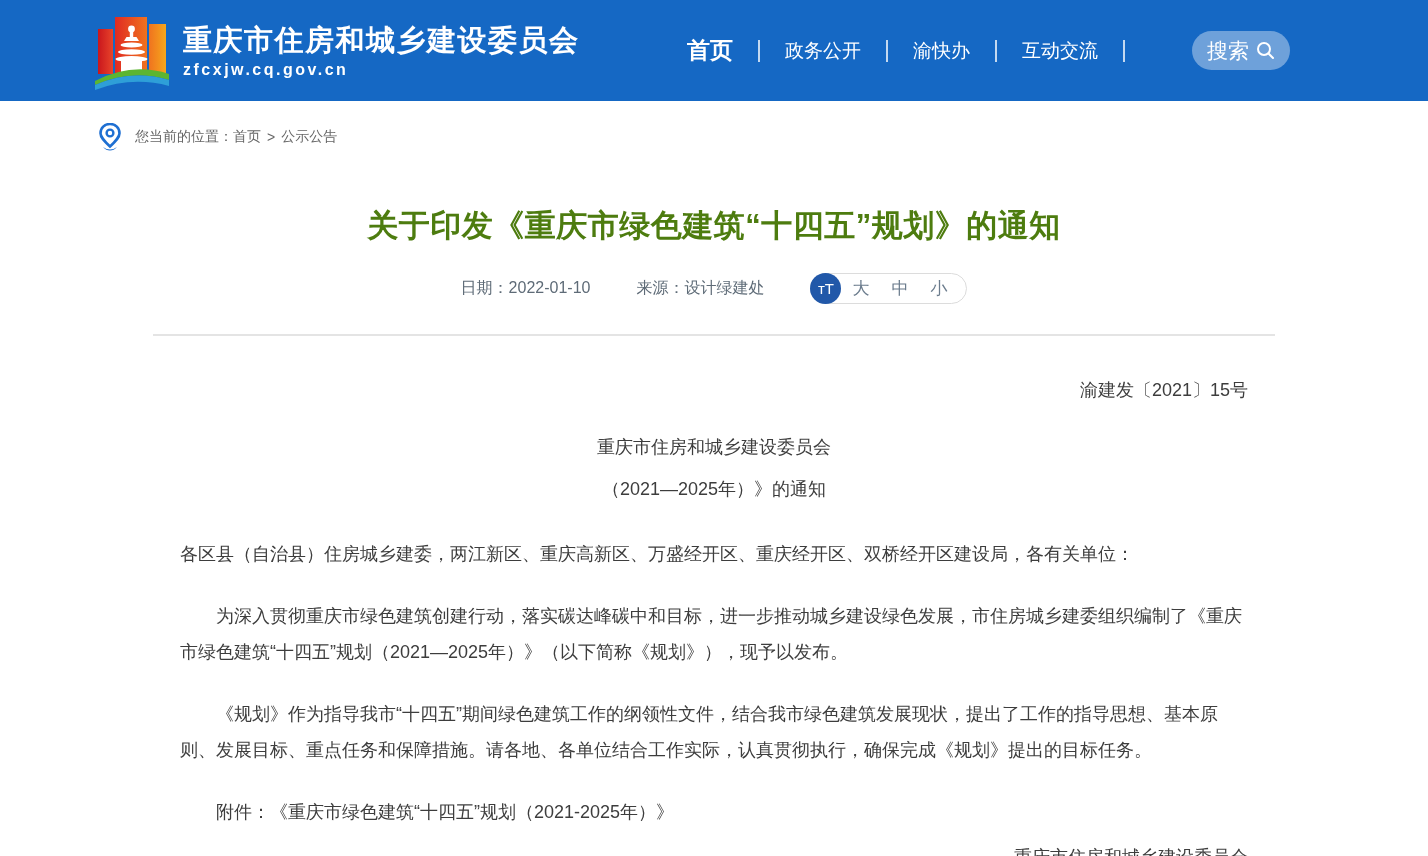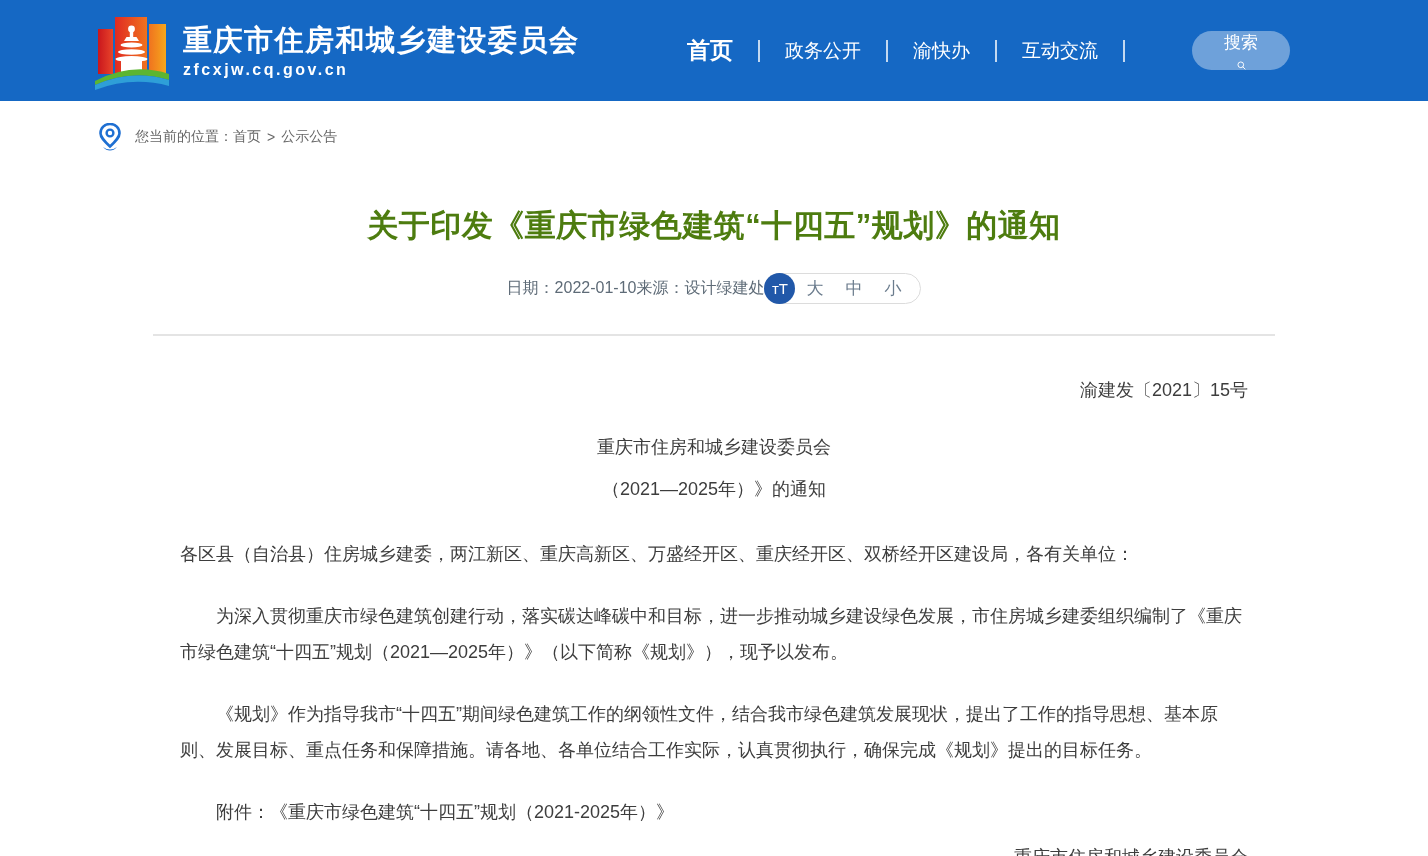--- a/index.html
+++ b/index.html
@@ -54,26 +54,25 @@
     background: rgba(255,255,255,0.75);
     margin: 0 25px;
   }
   .search-btn {
     margin-left: 42px;
     width: 98px; height: 39px;
     border: none;
     border-radius: 20px;
     background: rgba(255,255,255,0.38);
     color: #ffffff;
-    font-size: 17px;
+    font-size: 21px;
     display: flex; align-items: center; justify-content: center;
     gap: 7px;
     cursor: pointer;
     font-family: inherit;
-    flex-direction: column;
   }
 
   
   .breadcrumb {
     display: flex;
     align-items: center;
     padding: 20px 0 0 99px;
     height: 52px;
     font-size: 14px;
     color: #666666;
@@ -90,20 +89,21 @@
     font-weight: 600;
     color: #4d7c0f;
     margin-top: 52px;
     letter-spacing: 0.5px;
   }
   .article-meta {
     margin-top: 26px;
     display: flex;
     align-items: center;
     justify-content: center;
+    gap: 46px;
     font-size: 16px;
     color: #5e6b77;
   }
   .meta-item { white-space: nowrap; }
   .font-size-widget {
     display: flex;
     align-items: center;
     border: 1px solid #dcdcdc;
     border-radius: 16px;
     height: 31px;

